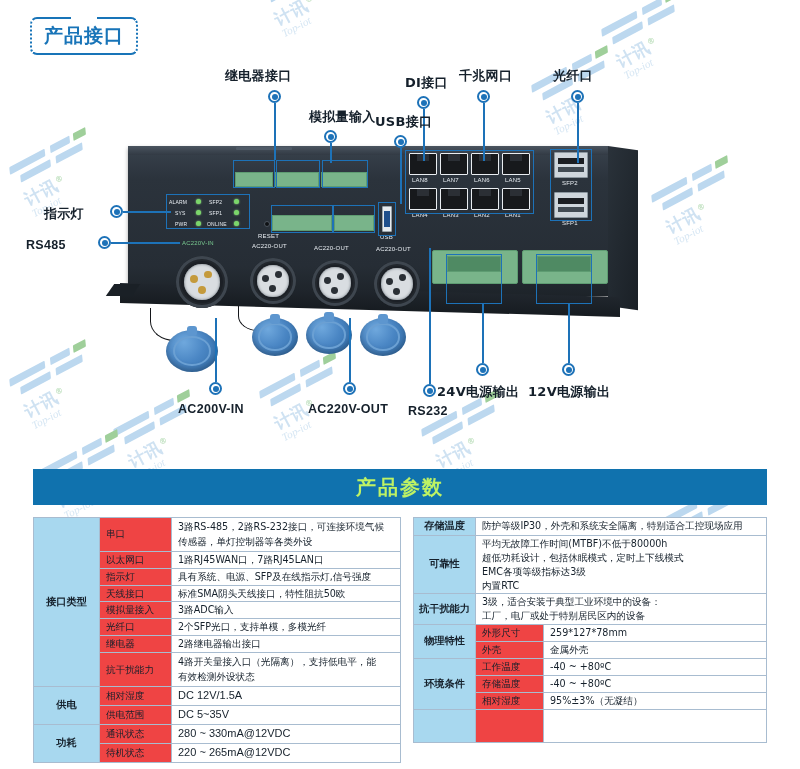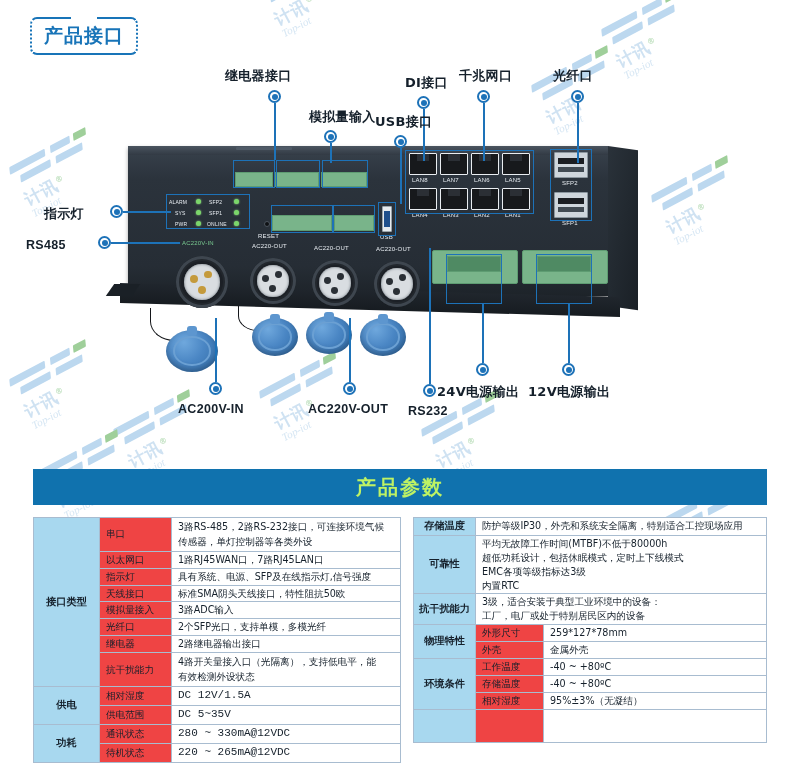--- a/index.html
+++ b/index.html
@@ -85,21 +85,21 @@
   .spec-wrap{position:absolute;z-index:20;}
   #spec-left{left:33px;top:517px;width:368px;}
   #spec-right{left:413px;top:517px;width:354px;}
   table.spec{border-collapse:collapse;width:100%;table-layout:fixed;
      font-family:"DejaVu Sans",sans-serif;}
   table.spec td{border:1px solid #a8bcd0;padding:1px 4px;color:#15202b;
      font-size:9.2px;line-height:1.45;vertical-align:middle;background:#ffffff;}
   table.spec td.cat{background:#a8d8ef;text-align:center;font-weight:700;font-size:10.2px;}
   table.spec td.sub{background:#ef4444;font-size:9.6px;padding-left:6px;}
   table.spec td.val{font-size:9.6px;padding-left:6px;}
-  table.spec td.val.big{font-size:11px;font-family:Liberation Mono, monospace;margin-left:43px;}
+  table.spec td.val.big{font-size:11px;font-family:Liberation Sans, sans-serif;margin-left:43px;}
   table.spec td.val.multi{line-height:1.6;}
 </style>
 </head>
 <body>
 
 <div class="wm-layer" id="wm-layer">
     <div class="wm" style="left: 258px; top: -12px;">
       <div class="bars">
         <span class="bar" style="left:6px;top:12px;width:34px"></span>
       </div>

